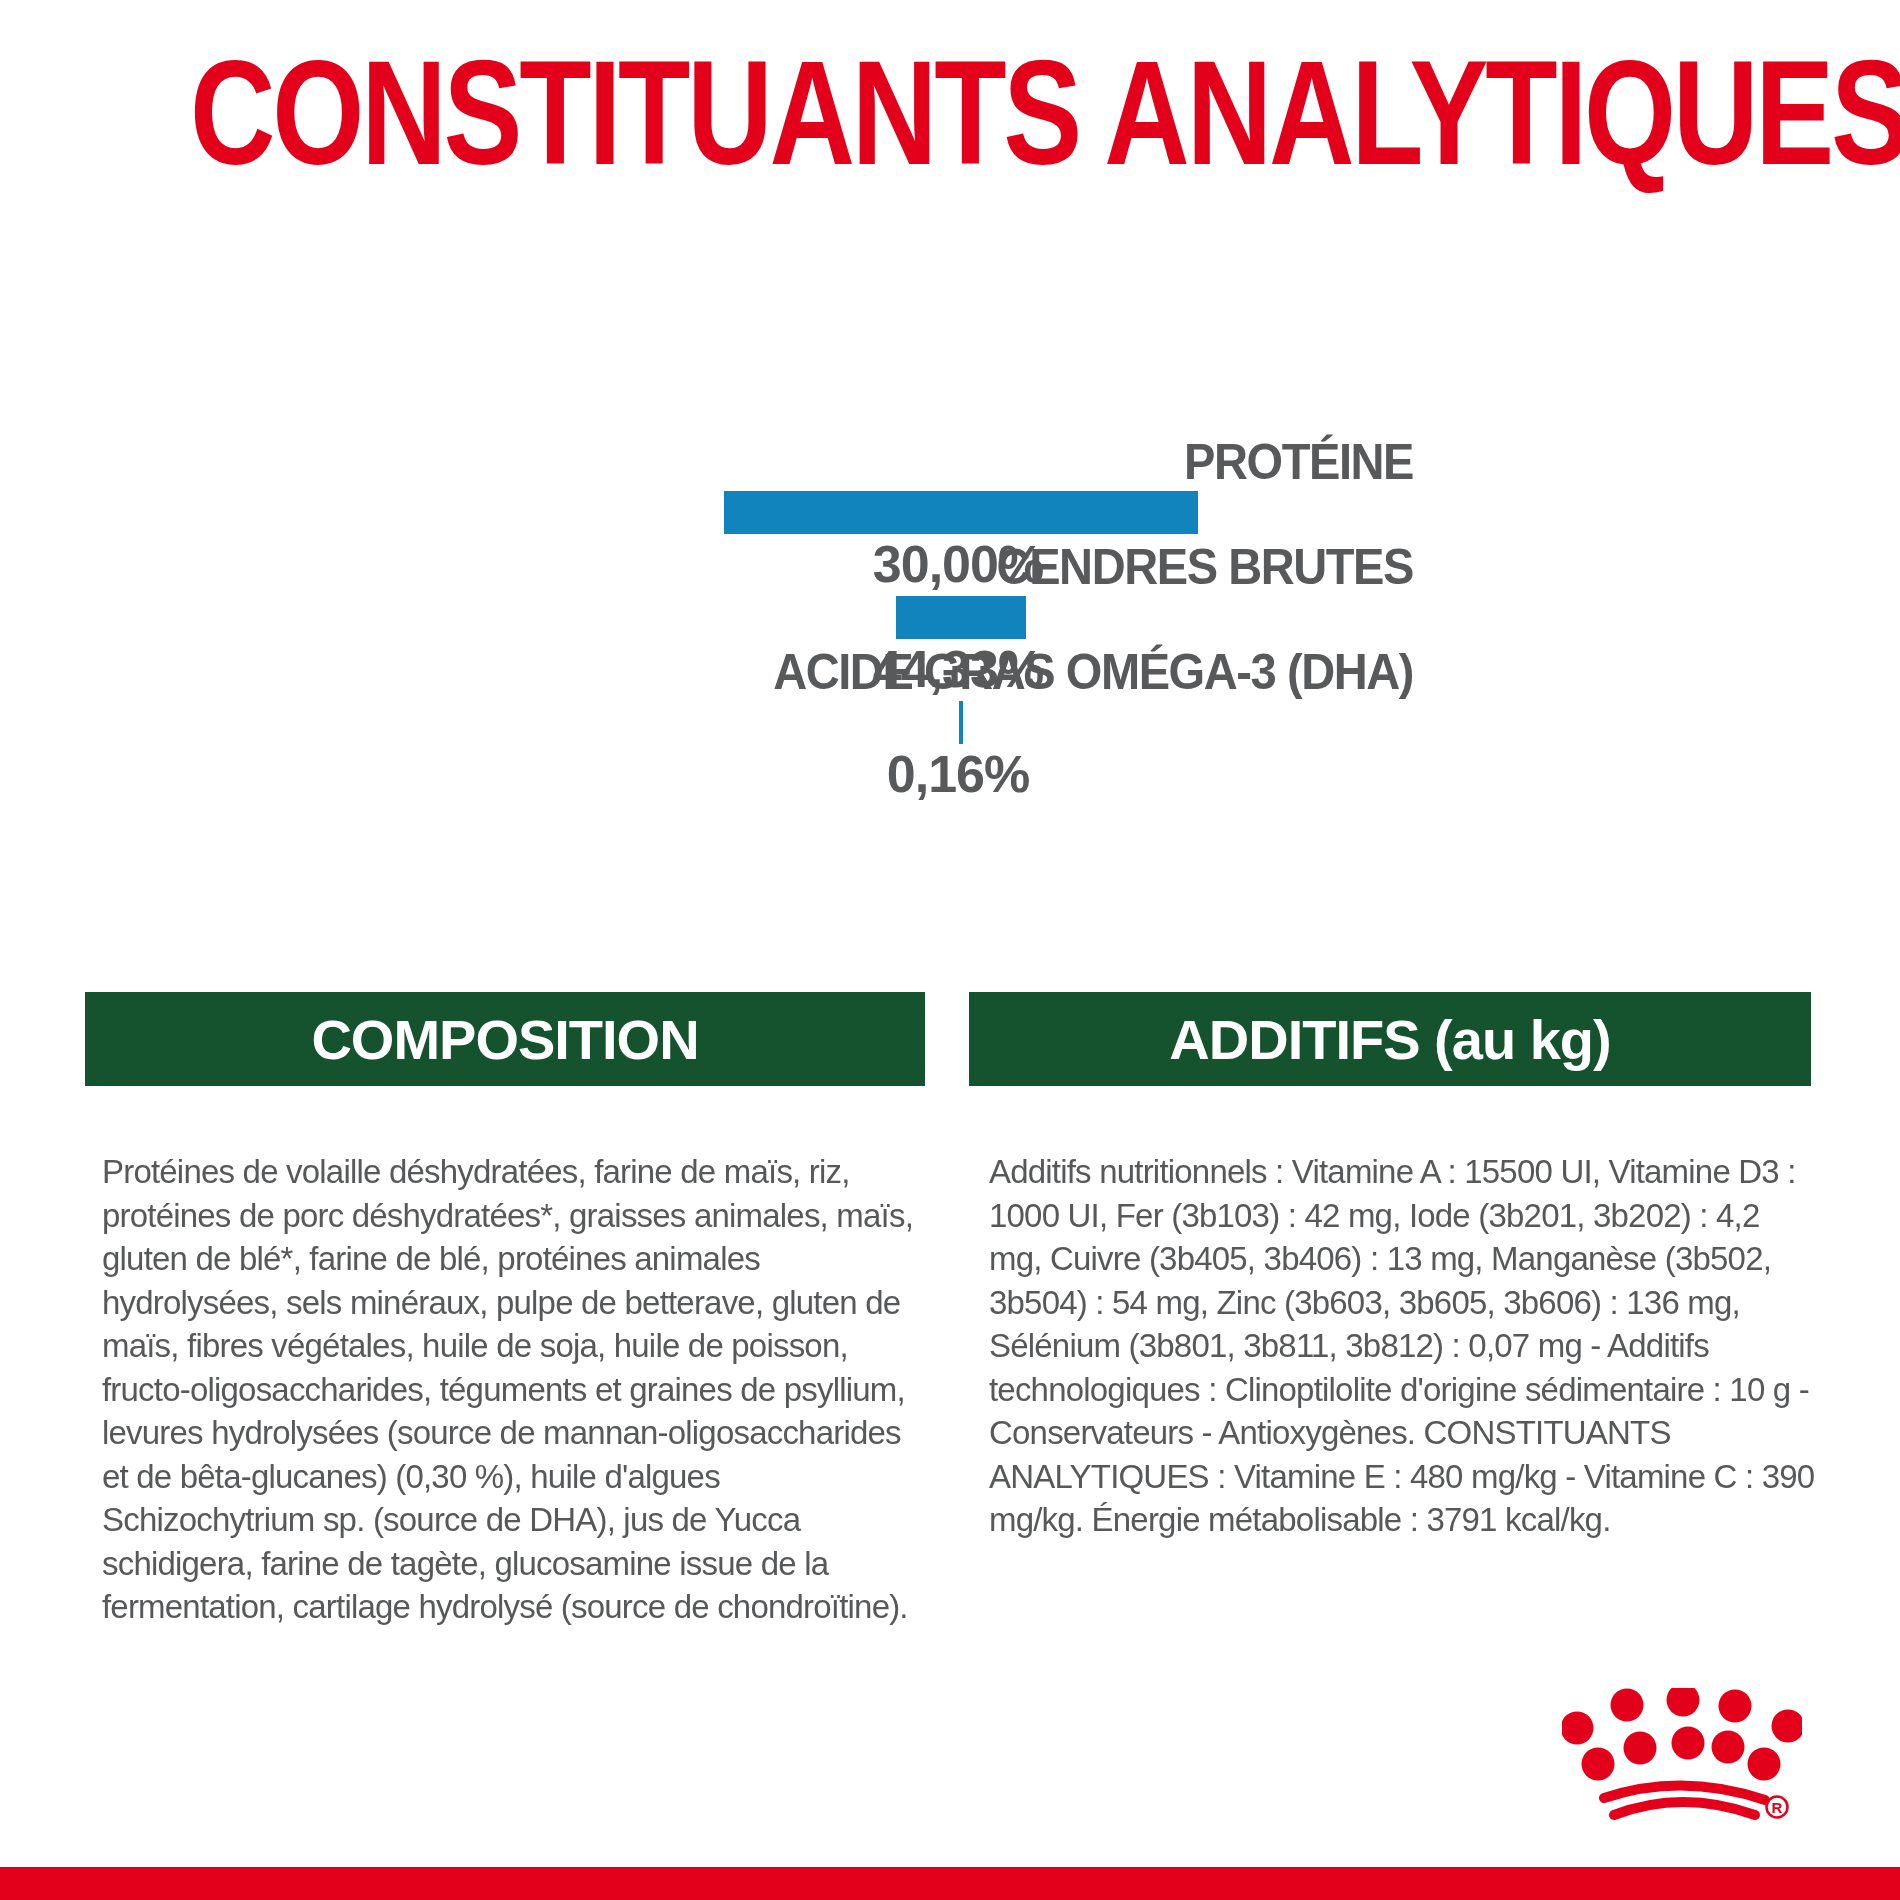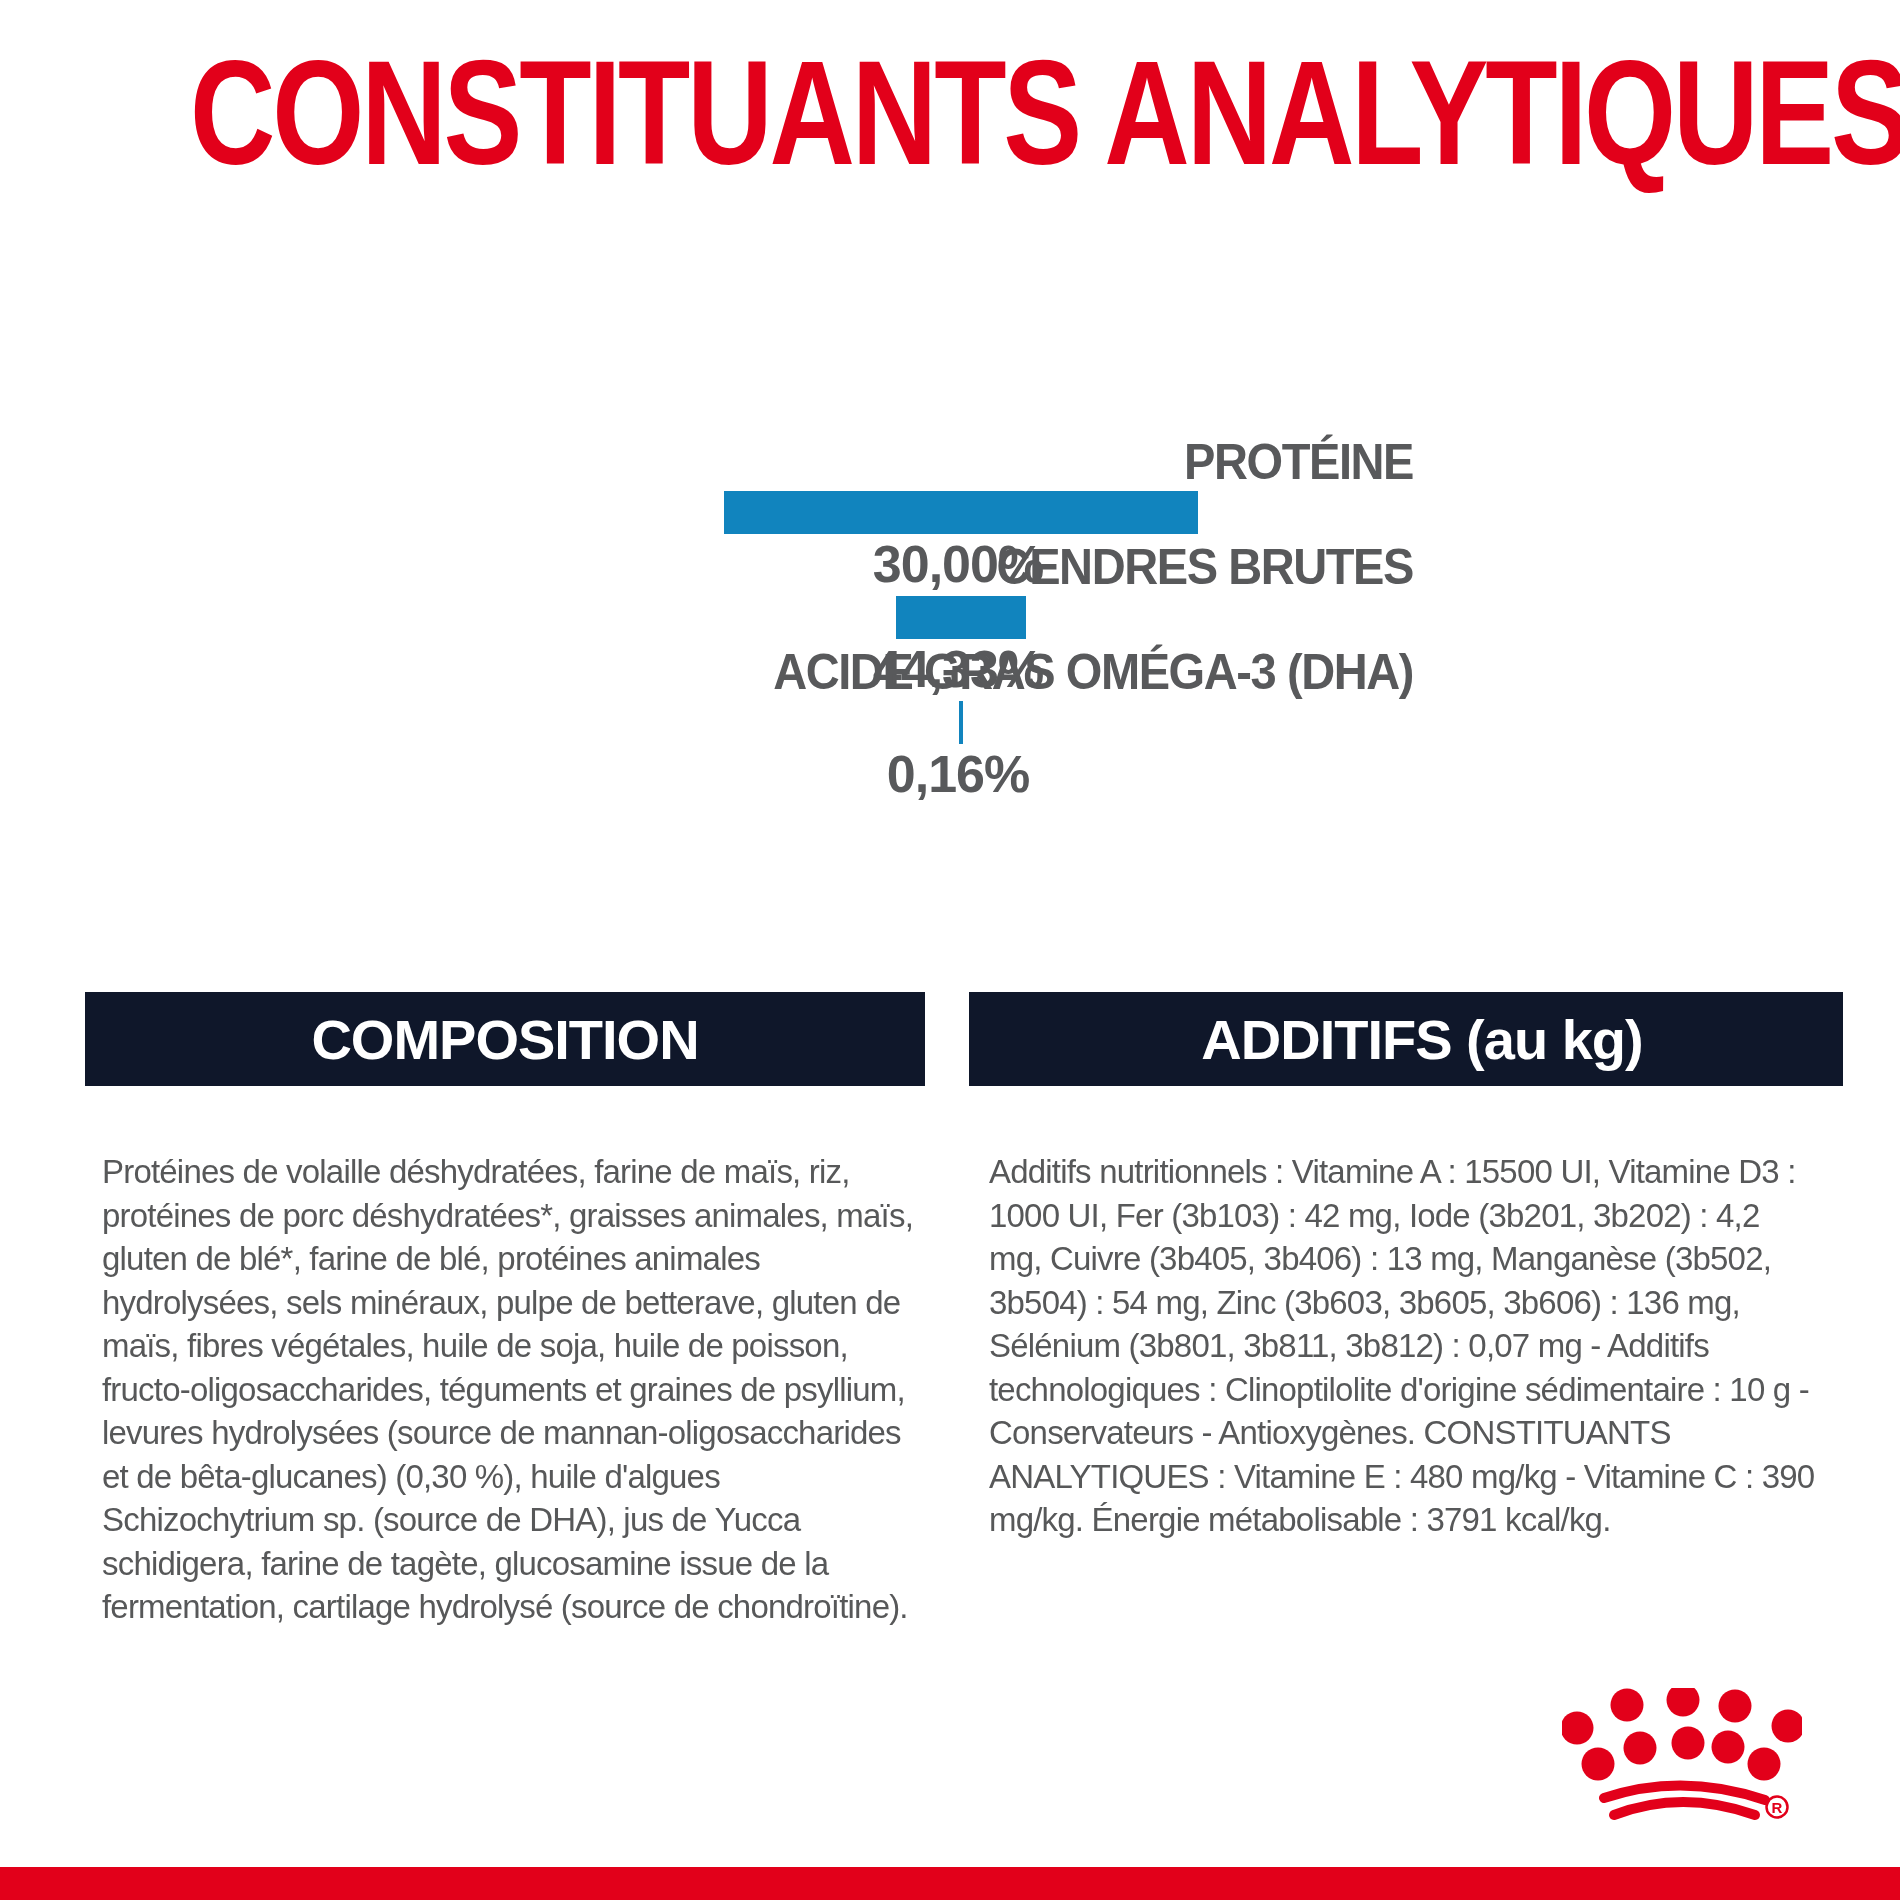--- a/index.html
+++ b/index.html
@@ -60,31 +60,31 @@
     font-weight: bold;
     color: #58595B;
     letter-spacing: -1px;
     white-space: nowrap;
   }
 
   
   .section-header {
     position: absolute;
     top: 992px; height: 94px;
-    background: #0f172a;
+    background: #14532d;
     color: #ffffff;
     display: flex;
     align-items: center;
     justify-content: center;
     font-size: 56px;
     font-weight: bold;
     letter-spacing: -1px;
   }
   .section-header.left  { left: 85px;  width: 840px; }
-  .section-header.right { left: 969px; width: 842px; padding-left: 32px; }
+  .section-header.right { left: 969px; width: 842px; }
 
   
   .section-body {
     position: absolute;
     top: 1133px;
     width: 862px;
     font-size: 33px;
     line-height: 43.5px;
     color: #575859;
     letter-spacing: -0.8px;

